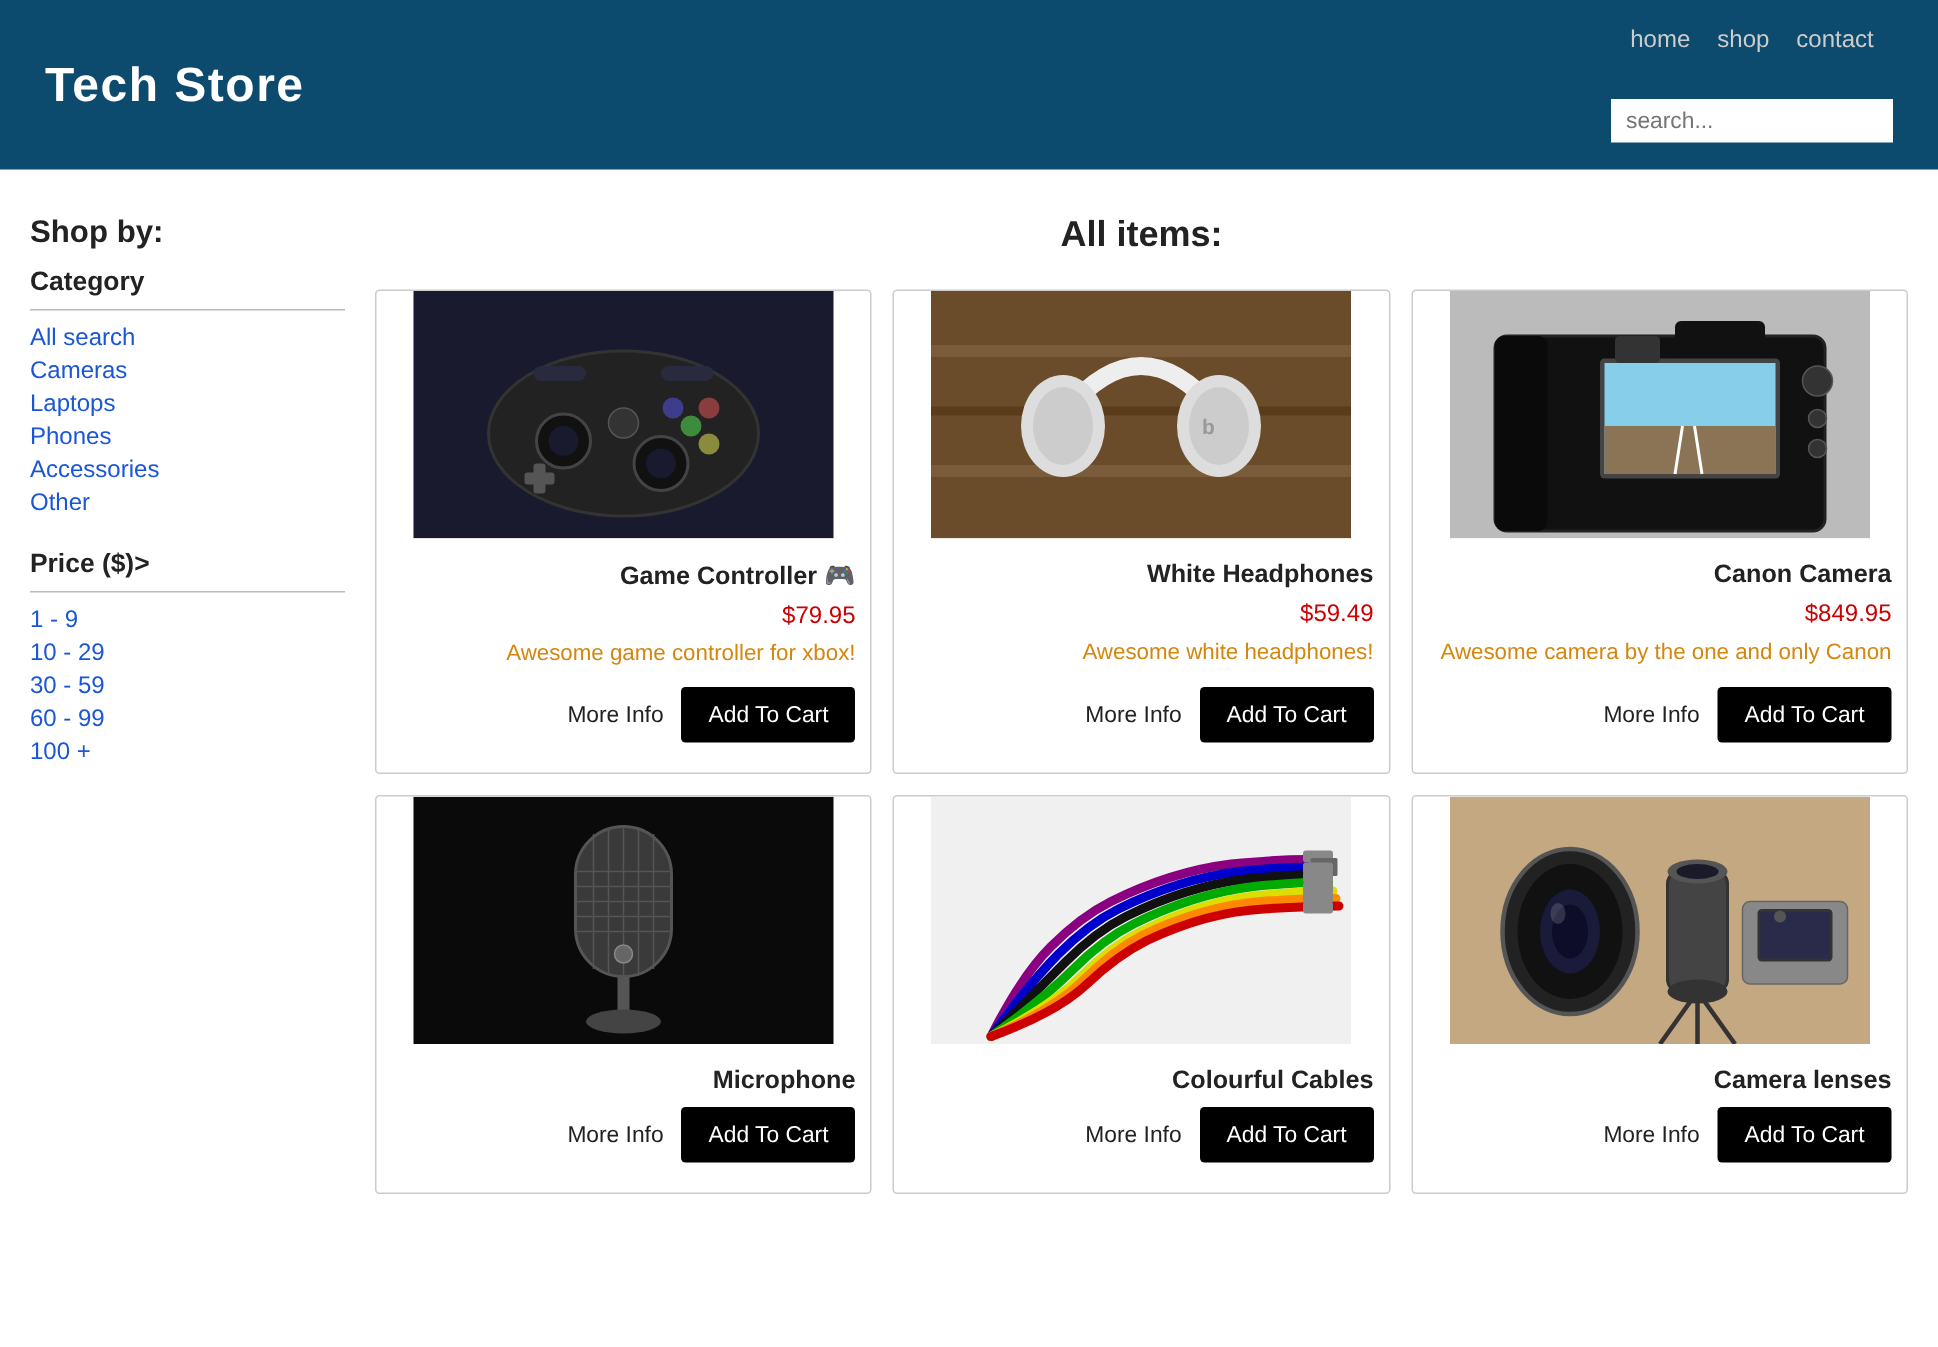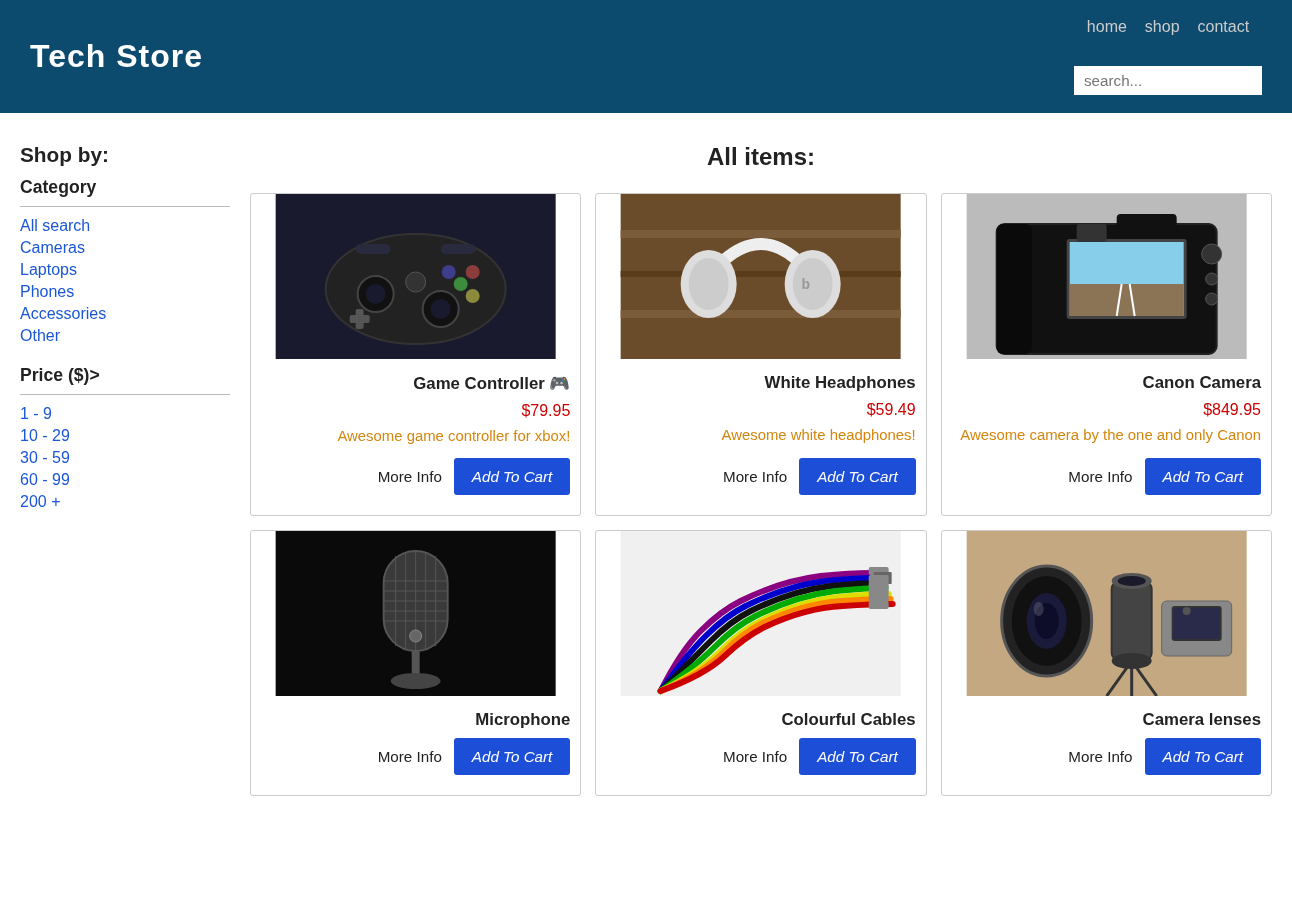--- a/index.html
+++ b/index.html
@@ -140,28 +140,27 @@
       gap: 12px;
       padding-bottom: 10px;
     }
     .product-card .more-info {
       color: #222;
       font-size: 0.95rem;
       text-decoration: none;
       cursor: pointer;
     }
     .product-card .add-to-cart {
-      background: #1d4ed8;
+      background: #000000;
       color: #fff;
       border: none;
       padding: 10px 18px;
       font-size: 0.95rem;
       border-radius: 3px;
       cursor: pointer;
-      font-style: italic;
     }
     
     .product-img-container {
       width: 100%;
       height: 165px;
       overflow: hidden;
       position: relative;
     }
     .product-img-container svg {
       width: 100%;
@@ -197,21 +196,21 @@
       <li><a href="#">Accessories</a></li>
       <li><a href="#">Other</a></li>
     </ul>
     <div class="section-title">Price ($)&gt;</div>
     <hr>
     <ul class="price-list">
       <li><a href="#">1 - 9</a></li>
       <li><a href="#">10 - 29</a></li>
       <li><a href="#">30 - 59</a></li>
       <li><a href="#">60 - 99</a></li>
-      <li><a href="#">200 +</a></li>
+      <li><a href="#">100 +</a></li>
     </ul>
   </aside>
 
   <main id="main">
     <h2>All items:</h2>
     <div class="product-grid" id="product-grid">
 
     <div class="product-card">
           <div class="product-img-container"><svg viewBox="0 0 280 165" xmlns="http://www.w3.org/2000/svg">
       <rect width="280" height="165" fill="#1a1a2e"></rect>

